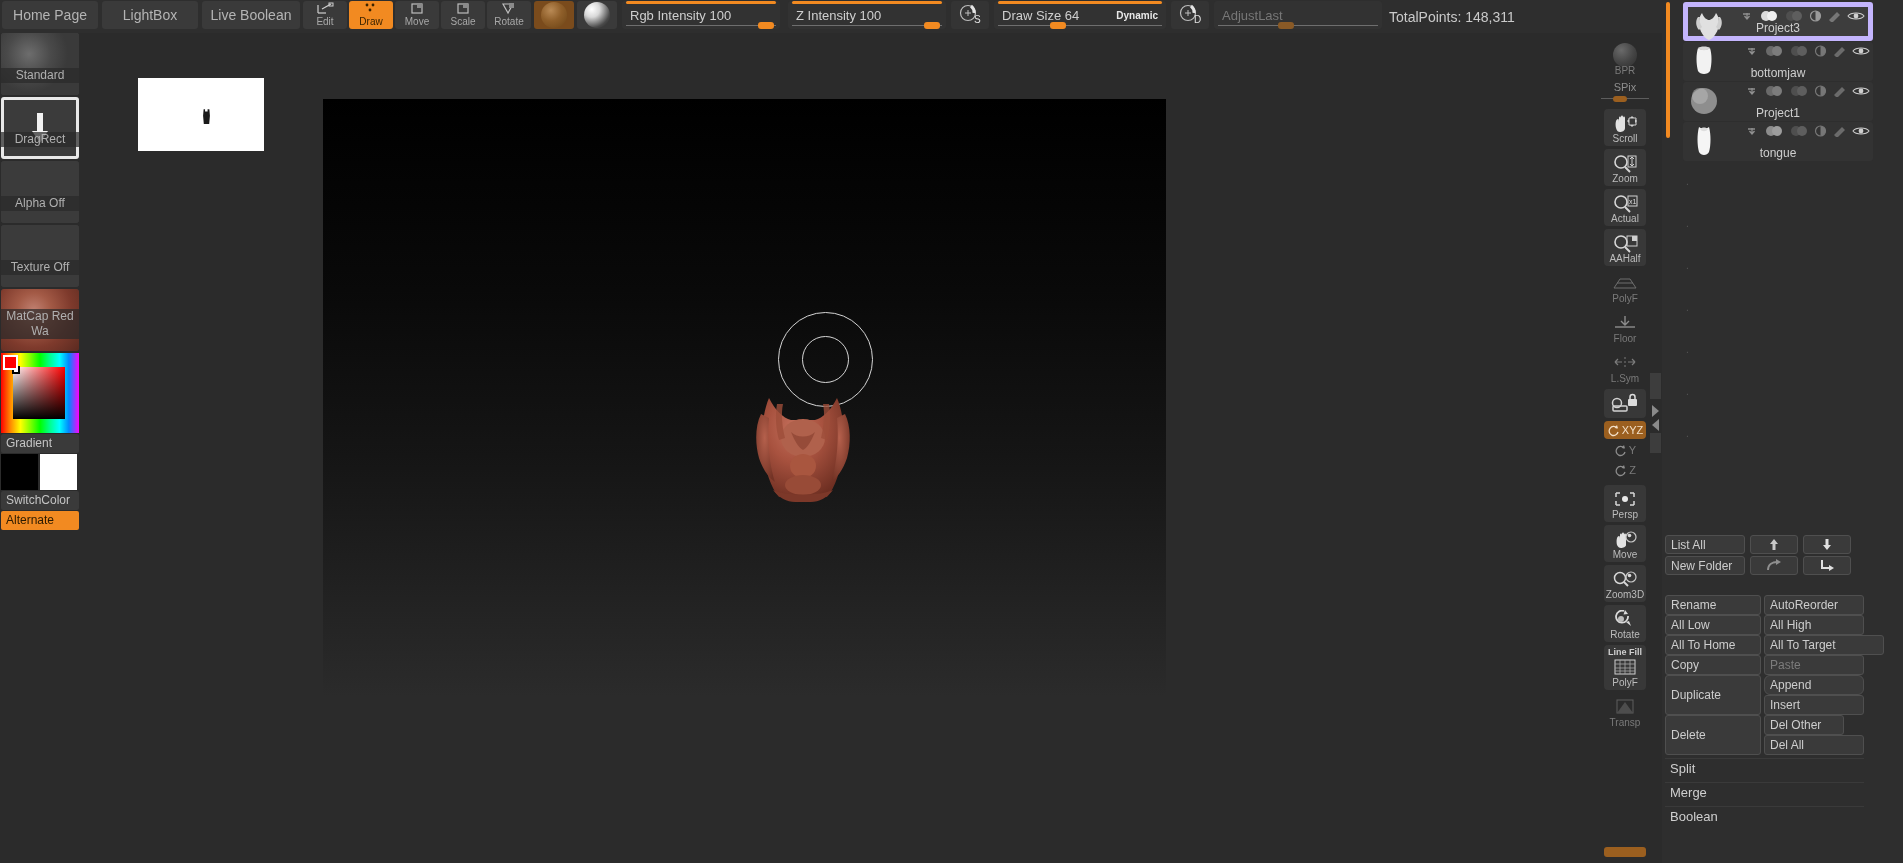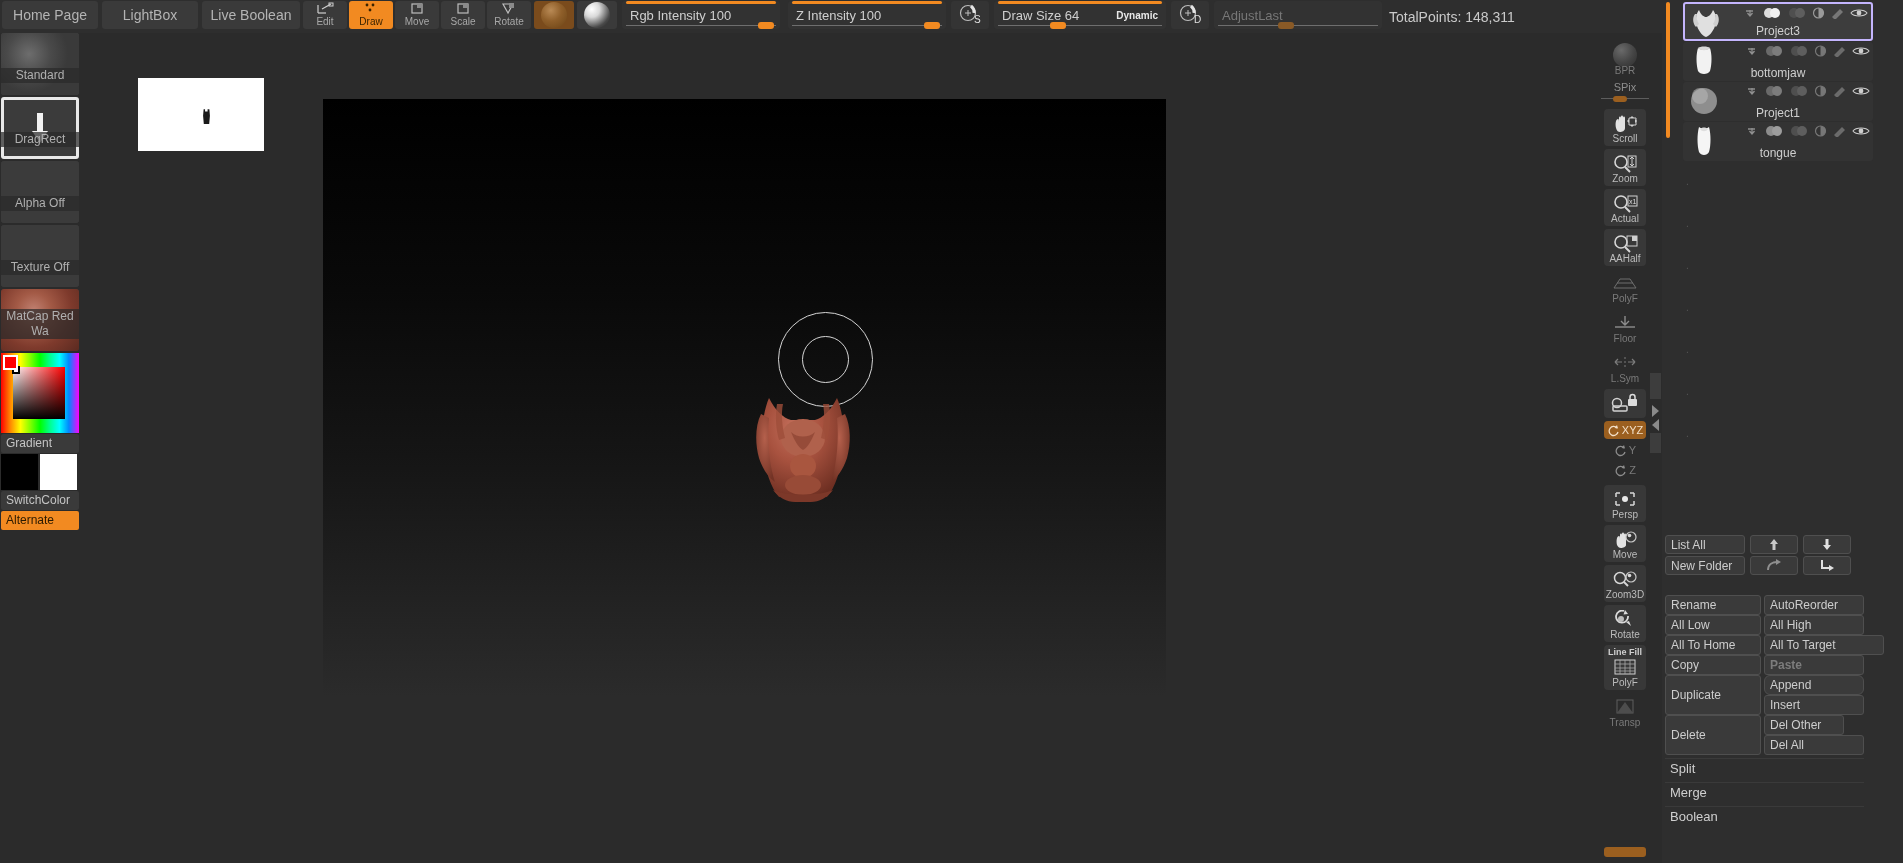--- a/index.html
+++ b/index.html
@@ -215,21 +215,21 @@
   }
   #orangebar {
     position: absolute; left: 4px; top: 2px; width: 4px; height: 136px;
     background: #f28a21; border-radius: 2px;
   }
   #subtool-list { position: absolute; left: 21px; top: 2px; width: 190px; }
   .st-row {
     position: relative; height: 39px; background: #333333;
     border-radius: 3px; margin-bottom: 1px;
   }
-  .st-row.selected { background: #3d3d3d; border: 2px solid #c4b5fd; }
+  .st-row.selected { background: #3d3d3d; border: 5px solid #c4b5fd; }
   .st-thumb {
     position: absolute; left: 4px; top: 2px; width: 34px; height: 34px;
   }
   .st-name {
     position: absolute; left: 0; right: 0; bottom: 1px;
     text-align: center; font-size: 12px; color: #cfcfcf;
   }
   .st-icons {
     position: absolute; right: 3px; top: 3px;
     display: flex; gap: 5px; align-items: center;
@@ -880,21 +880,21 @@
     <div class="panel-btn" style="left:3px; top:635px; width:96px; height:20px;">
       <span>All To Home</span>
     </div>
     <div class="panel-btn" style="left:102px; top:635px; width:120px; height:20px;">
       <span>All To Target</span>
     </div>
 
     <div class="panel-btn" style="left:3px; top:655px; width:96px; height:20px;">
       <span>Copy</span>
     </div>
-    <div class="panel-btn disabled" style="left:102px; top:655px; width:100px; height:20px;font-weight:bold;">
+    <div class="panel-btn disabled" style="left:102px; top:655px; width:100px; height:20px;">
       <span>Paste</span>
     </div>
 
     <div class="panel-btn" style="left:3px; top:675px; width:96px; height:40px;">
       <span>Duplicate</span>
     </div>
     <div class="panel-btn" style="left:102px; top:675px; width:100px; height:20px;border-radius:6px;">
       <span>Append</span>
     </div>
     <div class="panel-btn" style="left:102px; top:695px; width:100px; height:20px;">

